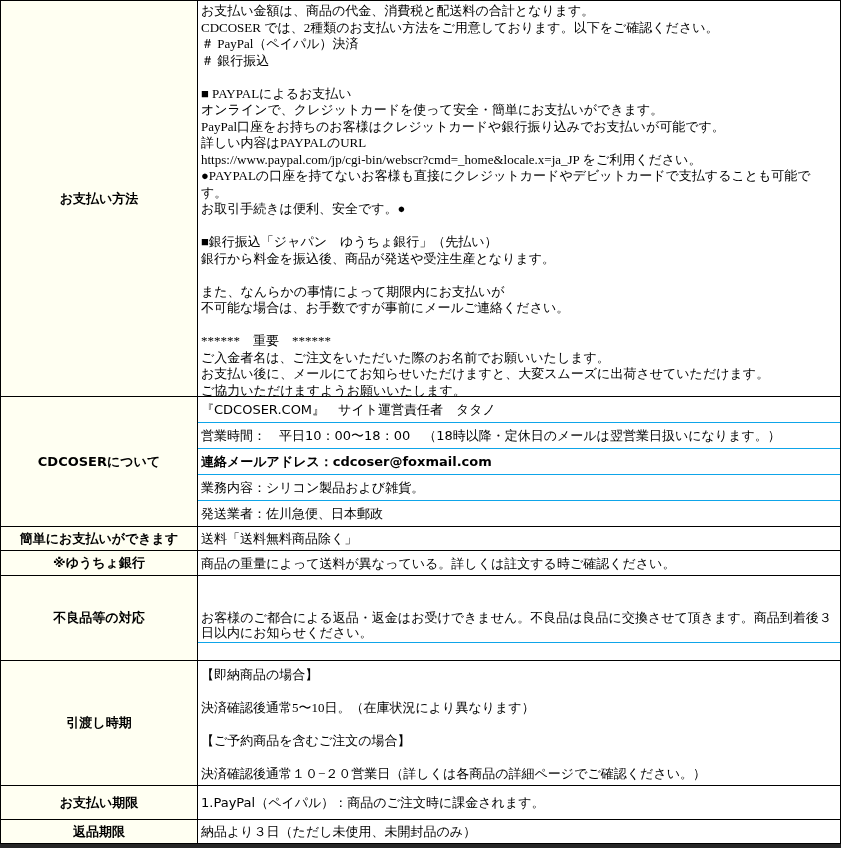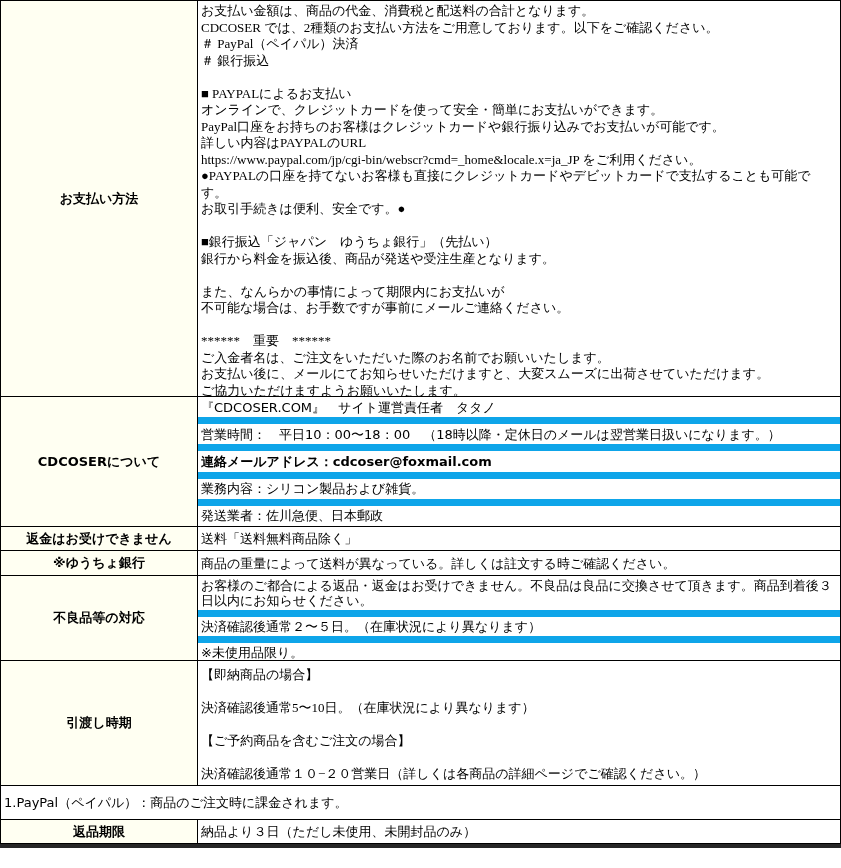--- a/index.html
+++ b/index.html
@@ -58,26 +58,26 @@
   .subs{
     display:flex;
     flex-direction:column;
     height:100%;
   }
   .subrow{
     flex:1;
     display:flex;
     align-items:center;
     padding:1px 4px 1px 3px;
-    border-bottom:7px solid #0ea5e9;
+    border-bottom:1px solid #0ea5e9;
     line-height:15px;
     overflow-wrap:break-word;
   }
   .subrow:last-child{border-bottom:none;}
-  .subs.natural .subrow{flex:none;padding:2px 4px 2px 3px;}
+  .subs.natural .subrow{flex:none;padding:2px 4px 2px 3px;margin-top:32px;}
   .bold{font-weight:bold;text-align:center;}
   .r0{height:396px}
   .r1{height:130px}
   .r2{height:24px}
   .r3{height:25px}
   .r4{height:85px}
   .r5{height:125px}
   .r6{height:34px}
   .r7{height:24px}
   .r8{height:21px}
@@ -126,21 +126,21 @@
         <div class="subrow">『CDCOSER.COM』　サイト運営責任者　タタノ</div>
         <div class="subrow">営業時間：　平日10：00〜18：00　（18時以降・定休日のメールは翌営業日扱いになります。）</div>
         <div class="subrow bold">連絡メールアドレス：cdcoser@foxmail.com</div>
         <div class="subrow">業務内容：シリコン製品および雑貨。</div>
         <div class="subrow">発送業者：佐川急便、日本郵政</div>
       </div>
     </div>
   </div>
 
   <div class="row r2">
-    <div class="label">返金はお受けできません</div>
+    <div class="label">簡単にお支払いができます</div>
     <div class="content">
       <div class="subs">
         <div class="subrow">送料「送料無料商品除く」</div>
       </div>
     </div>
   </div>
 
   <div class="row r3">
     <div class="label">※ゆうちょ銀行</div>
     <div class="content">
@@ -171,20 +171,21 @@
         <div class="line">決済確認後通常5〜10日。（在庫状況により異なります）</div>
         <div class="line"></div>
         <div class="line">【ご予約商品を含むご注文の場合】</div>
         <div class="line"></div>
         <div class="line">決済確認後通常１０−２０営業日（詳しくは各商品の詳細ページでご確認ください。）</div>
       </div>
     </div>
   </div>
 
   <div class="row r6">
+    <div class="label">お支払い期限</div>
     <div class="content">
       <div class="subs">
         <div class="subrow">1.PayPal（ペイパル）：商品のご注文時に課金されます。</div>
       </div>
     </div>
   </div>
 
   <div class="row r7">
     <div class="label">返品期限</div>
     <div class="content">

